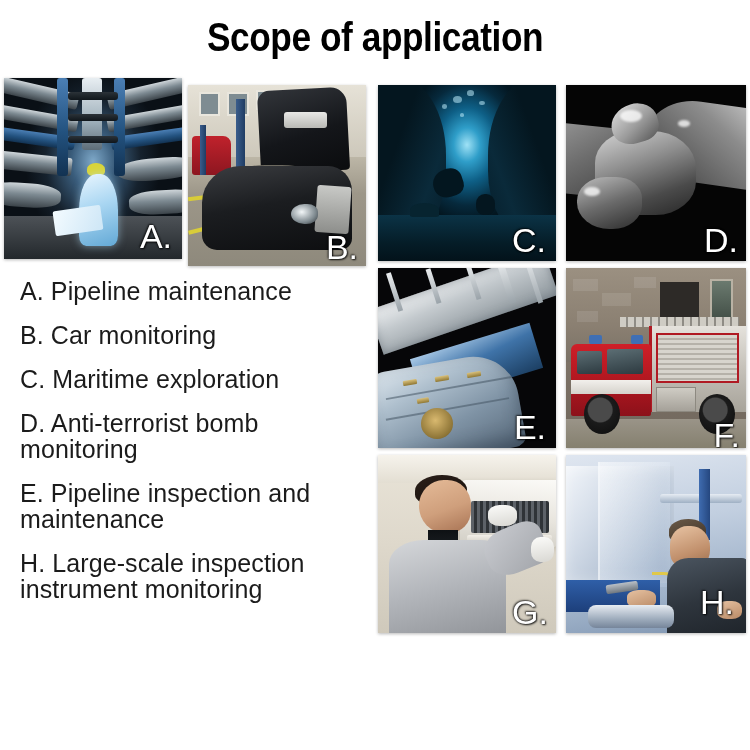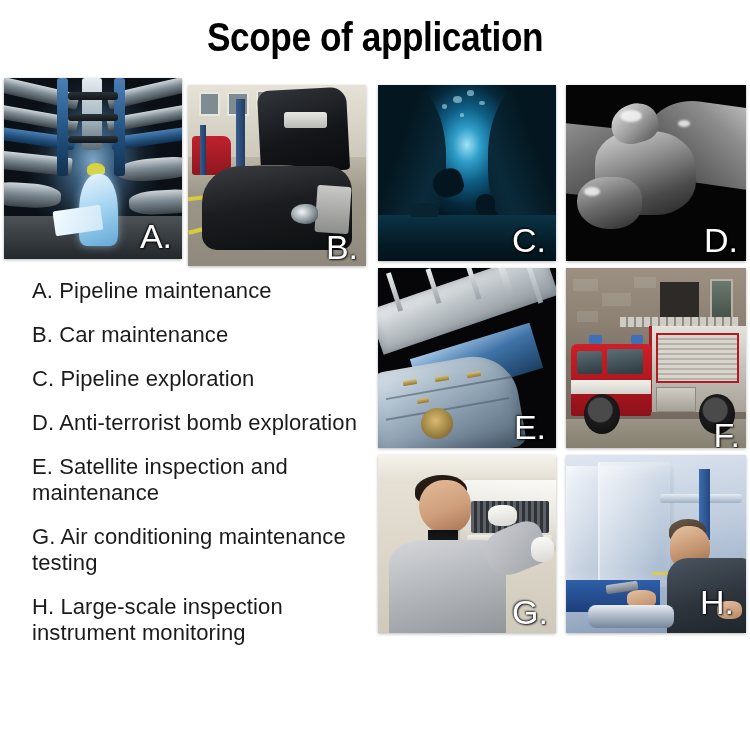--- a/index.html
+++ b/index.html
@@ -417,26 +417,25 @@
     border-right: 3px solid #d9d9d9;
     border-radius: 0 60% 0 0;
   }
 
   
   .list {
     position: absolute;
     left: 20px; top: 278px; width: 352px;
   }
   .list-item {
-    font-size: 22px;
+    font-size: 25px;
     line-height: 26px;
     color: #1b1b1b;
     margin-bottom: 18px;
     letter-spacing: 0.1px;
-    margin-left: 12px;
   }
   .list-item:last-child { margin-bottom: 0; }
 </style>
 </head>
 <body>
 
 <div class="title">Scope of application</div>
 
 <div class="tile" id="tile-a">
   <div class="scene a-bg">
@@ -594,19 +593,18 @@
     <div class="h-hand" style="left:34%;top:76%;width:16%;height:10%"></div>
     <div class="h-hand" style="left:84%;top:82%;width:14%;height:10%"></div>
     <div class="h-tool" style="left:22%;top:72%;width:18%;height:5%;transform:rotate(-8deg)"></div>
     <div class="h-cyl"></div>
   </div>
   <div class="letter" style="right:12px;bottom:14px;">H.</div>
 </div>
 
 <div class="list">
   <div class="list-item">A. Pipeline maintenance</div>
-  <div class="list-item">B. Car maintenance</div>
-  <div class="list-item">C. Pipeline exploration</div>
-  <div class="list-item">D. Anti-terrorist bomb exploration</div>
-  <div class="list-item">E. Satellite inspection and maintenance</div>
-  <div class="list-item">G. Air conditioning maintenance testing</div>
+  <div class="list-item">B. Car monitoring</div>
+  <div class="list-item">C. Maritime exploration</div>
+  <div class="list-item">D. Anti-terrorist bomb monitoring</div>
+  <div class="list-item">E. Pipeline inspection and maintenance</div>
   <div class="list-item">H. Large-scale inspection instrument monitoring</div>
 </div>
 
 </body></html>

